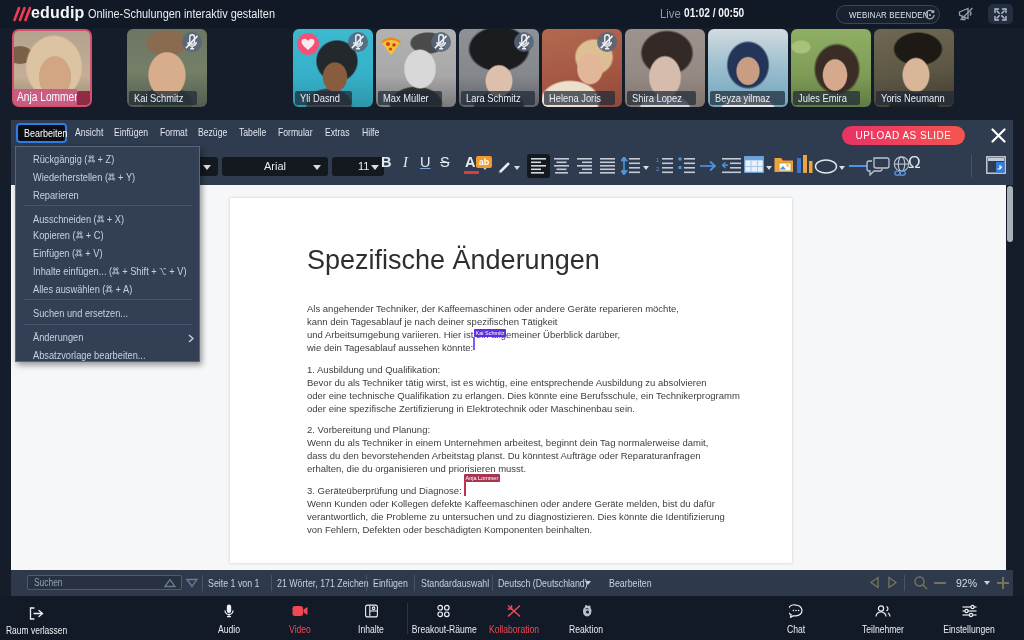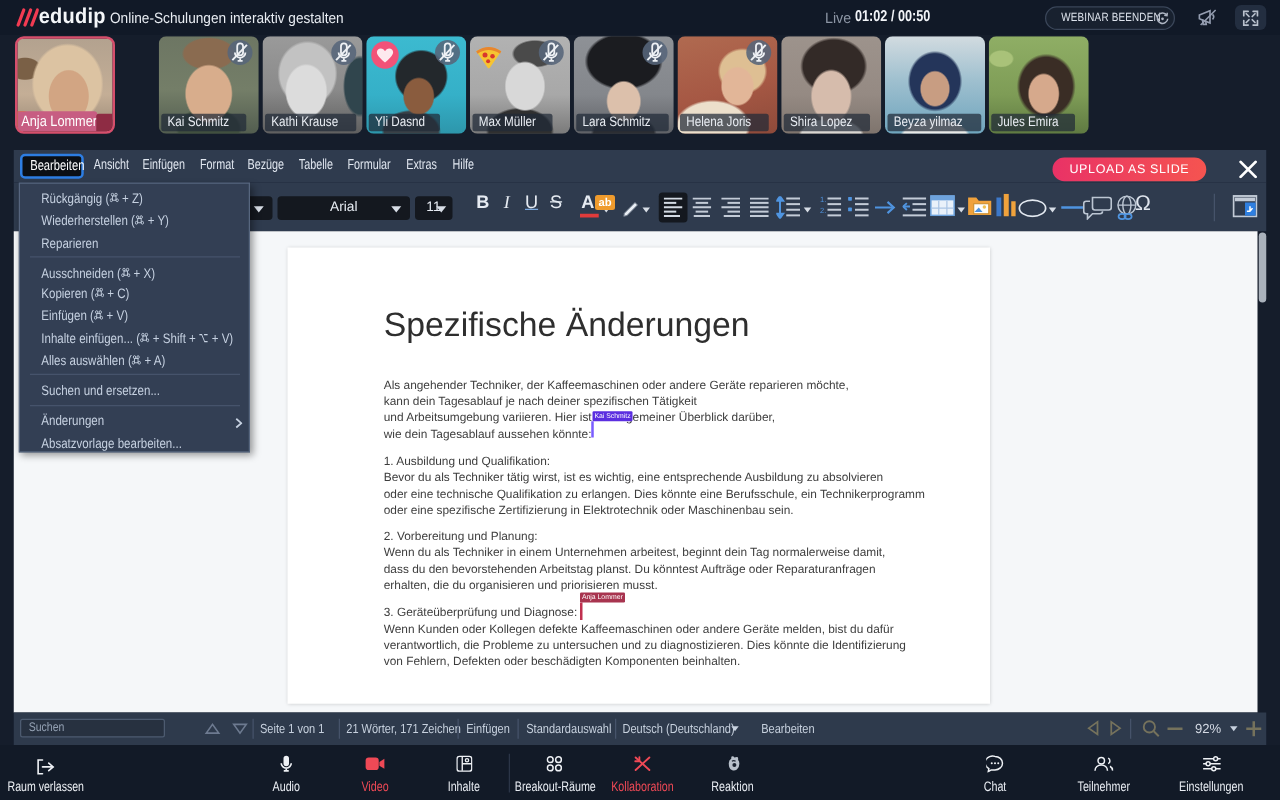--- a/index.html
+++ b/index.html
@@ -127,30 +127,20 @@
 <div class="tile" style="left:127px;background:
   radial-gradient(31px 38px at 40px 46px,#d8ad8c 58%,rgba(0,0,0,0) 62%),
   radial-gradient(36px 22px at 40px 14px,#8a6b50 55%,rgba(0,0,0,0) 60%),
   radial-gradient(40px 26px at 40px 74px,#41503f 60%,rgba(0,0,0,0) 66%),
   linear-gradient(180deg,#6d7663 0%,#747e68 55%,#525d4f 100%)">
   <div class="micbadge"><svg width="20" height="20" viewBox="3 1 18 16">
           <use href="#micoff"></use>
         </svg></div>
   <div class="nlabel"><span>Kai Schmitz</span></div>
 </div>
-<div class="tile" style="left:210px;background:
-  radial-gradient(27px 35px at 35px 44px,#dcdcdc 58%,rgba(0,0,0,0) 63%),
-  radial-gradient(40px 44px at 36px 30px,#c2c2c2 55%,rgba(0,0,0,0) 60%),
-  radial-gradient(22px 40px at 78px 40px,#30454d 55%,rgba(0,0,0,0) 62%),
-  linear-gradient(180deg,#9a9a9a 0%,#8a8a8a 55%,#5f5f5f 100%)">
-  <div class="micbadge"><svg width="20" height="20" viewBox="3 1 18 16">
-          <use href="#micoff"></use>
-        </svg></div>
-  <div class="nlabel"><span>Kathi Krause</span></div>
-</div>
 <div class="tile" style="left:293px;background:
   radial-gradient(20px 24px at 42px 48px,#8a5c3e 58%,rgba(0,0,0,0) 64%),
   radial-gradient(34px 34px at 44px 32px,#23282c 58%,rgba(0,0,0,0) 63%),
   radial-gradient(36px 26px at 36px 76px,#3a4147 60%,rgba(0,0,0,0) 66%),
   linear-gradient(180deg,#3cbad0 0%,#35b0c8 60%,#2d96ab 100%)">
   <div class="micbadge"><svg width="20" height="20" viewBox="3 1 18 16">
           <use href="#micoff"></use>
         </svg></div>
   <div class="abs" style="left:4px;top:4px;width:22px;height:22px;border-radius:50%;background:#f25278">
     <svg class="abs" style="left:4px;top:5px" width="14" height="13" viewBox="0 0 14 13">
@@ -210,20 +200,27 @@
   linear-gradient(180deg,#d2dbe0 0%,#9fc0cf 45%,#6fa5bd 100%)">
   <div class="nlabel"><span>Beyza yilmaz</span></div>
 </div>
 <div class="tile" style="left:791px;background:
   radial-gradient(20px 26px at 44px 46px,#d6a98c 58%,rgba(0,0,0,0) 64%),
   radial-gradient(38px 42px at 46px 40px,#3a2d25 55%,rgba(0,0,0,0) 62%),
   radial-gradient(16px 11px at 10px 18px,#a9c279 55%,rgba(0,0,0,0) 64%),
   linear-gradient(180deg,#8fae65 0%,#7e9c56 60%,#5f7a42 100%)">
   <div class="nlabel"><span>Jules Emira</span></div>
 </div>
+<div class="tile" style="left:874px;background:
+  radial-gradient(22px 28px at 42px 46px,#d9b698 58%,rgba(0,0,0,0) 64%),
+  radial-gradient(38px 26px at 44px 20px,#1d1a16 60%,rgba(0,0,0,0) 66%),
+  radial-gradient(40px 24px at 40px 80px,#23221f 60%,rgba(0,0,0,0) 66%),
+  linear-gradient(170deg,#6e6753 0%,#5d5745 55%,#3f3b30 100%)">
+  <div class="nlabel"><span>Yoris Neumann</span></div>
+</div>
 
 <div id="menubar">
   <div id="editbtn"><span>Bearbeiten</span></div>
   <div class="menuitem" style="left:64px">Ansicht</div>
   <div class="menuitem" style="left:103px">Einfügen</div>
   <div class="menuitem" style="left:149px">Format</div>
   <div class="menuitem" style="left:187px">Bezüge</div>
   <div class="menuitem" style="left:228px">Tabelle</div>
   <div class="menuitem" style="left:267px">Formular</div>
   <div class="menuitem" style="left:314px">Extras</div>
@@ -239,21 +236,21 @@
   </g>
 </svg>
 
 <div id="toolbar"></div>
 <div class="tbox" style="left:22px;width:196px">
   <div class="abs" style="right:7px;top:8px;border-left:4px solid transparent;border-right:4px solid transparent;border-top:5px solid #d7dde6"></div>
 </div>
 <div class="tbox" style="left:222px;width:106px;color:#e6ebf2;font-size:11px;text-align:center;line-height:19px">Arial
   <div class="abs" style="right:7px;top:8px;border-left:4px solid transparent;border-right:4px solid transparent;border-top:5px solid #d7dde6"></div>
 </div>
-<div class="tbox" style="left:332px;width:30px;color:#e6ebf2;font-size:11px;line-height:19px;padding-left:9px">11
+<div class="tbox" style="left:332px;width:52px;color:#e6ebf2;font-size:11px;line-height:19px;padding-left:26px">11
   <div class="abs" style="right:5px;top:8px;border-left:4px solid transparent;border-right:4px solid transparent;border-top:5px solid #d7dde6"></div>
 </div>
 <div class="tbtn" style="left:381px;font-size:14.5px;font-weight:700">B</div>
 <div class="tbtn" style="left:403px;font-size:14.5px;font-style:italic;font-family:'Liberation Serif',serif">I</div>
 <div class="tbtn" style="left:420px;font-size:14.5px;text-decoration:underline;text-decoration-color:#7aa7dd">U</div>
 <div class="tbtn" style="left:440px;font-size:14.5px;text-decoration:line-through">S</div>
 <div class="tbtn" style="left:465px;font-size:14.5px;font-weight:700">A</div>
 <div class="abs" style="left:464px;top:171px;width:15px;height:3px;background:#e03b3b;z-index:5"></div>
 <div class="abs" style="left:482px;top:166px;border-left:3.5px solid transparent;border-right:3.5px solid transparent;border-top:4.5px solid #d7dde6;z-index:5"></div>
 <div class="abs" style="left:476px;top:156px;width:16px;height:12px;background:#ef9b2d;border-radius:2px;color:#fff;font-size:9px;font-weight:700;line-height:12px;text-align:center;z-index:5">ab</div>
@@ -462,21 +459,21 @@
   <div class="dditem" style="top:160px">Suchen und ersetzen...</div>
   <div class="ddsep" style="top:176.5px"></div>
   <div class="dditem" style="top:184px">Änderungen</div>
   <svg class="abs" style="left:172px;top:187px" width="6" height="9" viewBox="0 0 6 9">
         <path d="M1 1 L5 4.5 L1 8" fill="none" stroke="#c6d1e1" stroke-width="1.4"></path>
       </svg>
   <div class="dditem" style="top:202px">Absatzvorlage bearbeiten...</div>
 </div>
 
 <div id="statusbar">
-  <div class="abs" style="left:5px;top:5px;width:116px;height:15px;background:#273140;border:1px solid #4d5b70;border-radius:2px;color:#94a1b3;font-size:10px;line-height:13px;padding-left:6px"><span class="t" style="display:inline-block">Suchen</span></div>
+  <div class="abs" style="left:16px;top:5px;width:155px;height:15px;background:#273140;border:1px solid #4d5b70;border-radius:2px;color:#94a1b3;font-size:10px;line-height:13px;padding-left:6px"><span class="t" style="display:inline-block">Suchen</span></div>
   <svg class="abs" style="left:152px;top:8px" width="14" height="10" viewBox="0 0 14 10">
         <path d="M2 8.5 L7 1.5 L12 8.5 Z" fill="none" stroke="#6d7a90" stroke-width="1.3"></path>
       </svg>
   <svg class="abs" style="left:174px;top:8px" width="14" height="10" viewBox="0 0 14 10">
         <path d="M2 1.5 L7 8.5 L12 1.5 Z" fill="none" stroke="#6d7a90" stroke-width="1.3"></path>
       </svg>
   <div class="abs" style="left:191px;top:5px;width:1px;height:16px;background:#46536a"></div>
   <div class="abs t" style="left:197px;top:7px">Seite 1 von 1</div>
   <div class="abs" style="left:260px;top:5px;width:1px;height:16px;background:#46536a"></div>
   <div class="abs t" style="left:266px;top:7px">21 Wörter, 171 Zeichen</div>

